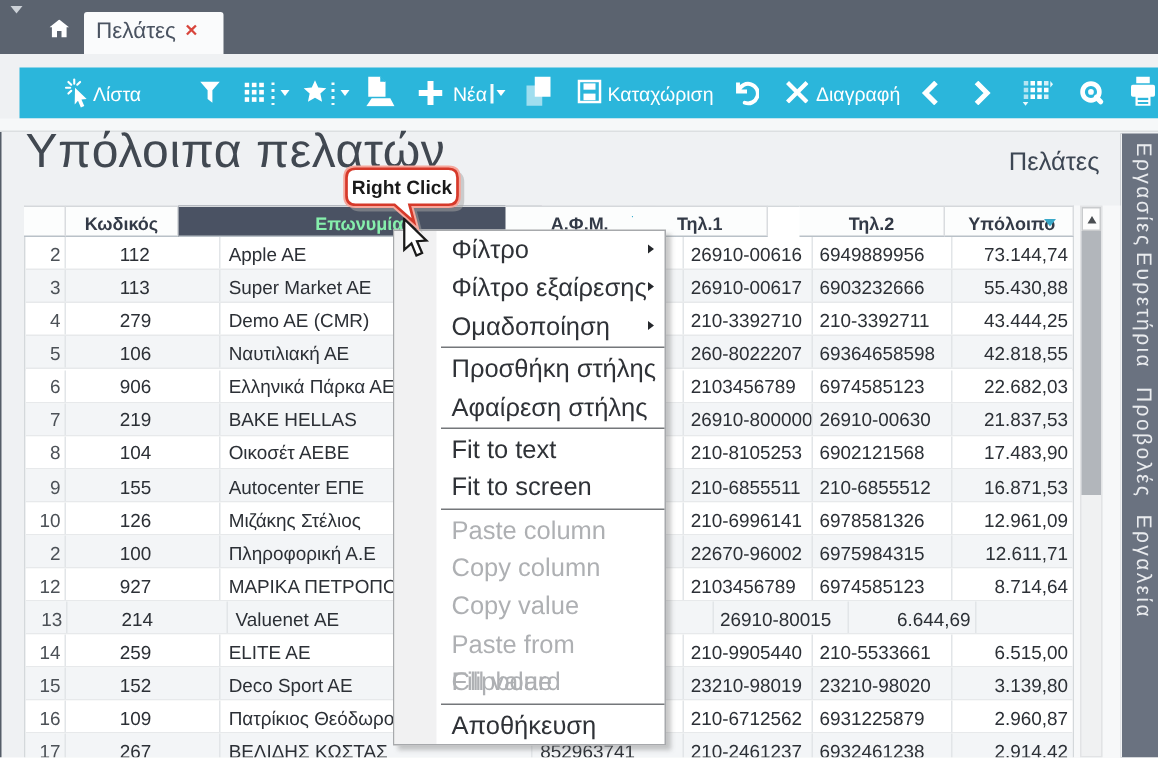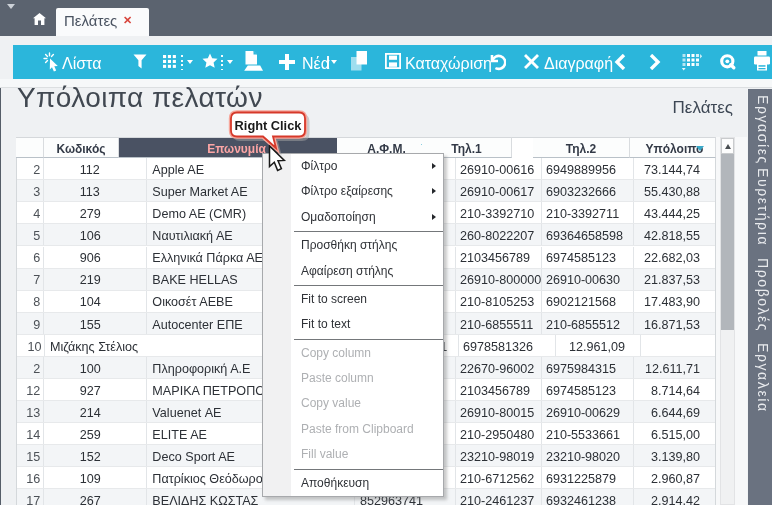--- a/index.html
+++ b/index.html
@@ -10,70 +10,70 @@
 #topbar { position:absolute; left:0; top:0; width:772px; height:36px; background:#5b636f; }
 #tricorner { position:absolute; left:6.5px; top:4px; width:0; height:0;
   border-left:4.5px solid transparent; border-right:4.5px solid transparent; border-top:5.5px solid #ccd1d7; }
 #tab { position:absolute; left:56px; top:8px; width:93px; height:28px; background:#fafbfc;
   border-radius:2px 2px 0 0; }
 #tab .lbl { position:absolute; left:8px; top:4px; font-size:15px; color:#4a5361; }
 #tab .x { position:absolute; left:67px; top:6px; font-size:11px; font-weight:bold; color:#d8453c; }
 
 
 #toolbar { position:absolute; left:13px; top:45px; width:759px; height:34px; background:#2bb6db; }
-#toolbar .t { position:absolute; top:10px; font-size:16px; color:#fff; }
+#toolbar .t { position:absolute; top:10px; font-size:13px; color:#fff; }
 #toolbar svg { position:absolute; }
 .vsep { position:absolute; top:10px; width:1.5px; height:15px;
   background:repeating-linear-gradient(to bottom, rgba(255,255,255,.95) 0 2px, rgba(255,255,255,0) 2px 4.6px); }
 .vcur { position:absolute; top:11px; width:1.5px; height:13px; background:rgba(255,255,255,.95); }
 .caret { position:absolute; top:15px; width:0; height:0; border-left:3.5px solid transparent;
   border-right:3.5px solid transparent; border-top:4.5px solid #fff; }
 
 
 #strip { position:absolute; left:0; top:79px; width:772px; height:9px; background:#f6f8f9; border-bottom:1px solid #dcdfe1; }
 #leftedge { position:absolute; left:0; top:88px; width:1px; height:417px; background:#555d68; }
 
 
-#title { position:absolute; left:17px; top:82px; font-size:28px; color:#414851; letter-spacing:0.4px; }
+#title { position:absolute; left:17px; top:82px; font-size:32px; color:#414851; letter-spacing:0.4px; }
 #rightlbl { position:absolute; right:39px; top:98px; font-size:17px; color:#3d4754; }
 
 
 #sidebar { position:absolute; left:747px; top:89px; width:25px; height:416px; background:#6a7280; border-left:1px solid #f2f4f5; }
 .vtab { position:absolute; left:3px; width:20px; color:#e9ebee;
   writing-mode:vertical-rl; letter-spacing:1.6px; font-size:14px; }
 
 
 #grid { position:absolute; left:16px; top:137px; width:700px; height:368px; background:#fff;
   border:1px solid #d4d8db; border-bottom:none; overflow:hidden; }
 .tr { position:absolute; left:0; width:699px; display:flex; border-bottom:1px solid #e7e9eb; background:#fff; }
 .tr.zeb { background:#f3f5f7; }
 .td { height:100%; font-size:12.6px; color:#2c3036; padding-top:4.8px; white-space:nowrap; overflow:hidden;
   border-right:1px solid #e2e5e8; }
 .gut { width:28px; text-align:right; padding-right:2.5px; color:#4c5157; }
 .c1 { width:75px; padding-left:4px;margin-left:32px; }
 .c2 { width:218px; padding-left:5px; }
 .c3 { width:106px; padding-left:5px; }
 .c4 { width:90px; padding-left:4px; }
 .c5 { width:97px; padding-left:4px; }
-.c6 { width:85px; text-align:right; padding-right:15px; }
+.c6 { width:85px; text-align:right; padding-right:3px; }
 .th { position:absolute; top:137px; height:21.3px; background:#fcfdfd; border-top:1px solid #d5d8db; border-right:1px solid #d9dcdf;
   border-bottom:1px solid #b9c1c8; font-size:12px; font-weight:bold; color:#333a47; text-align:center; padding-top:4px; }
 
 
 #sbar { position:absolute; left:720px; top:137px; width:14.5px; height:368px; background:#f0f1f2; border:1px solid #e2e3e5; }
 #sbup { position:absolute; left:-0.5px; top:-0.5px; width:13.8px; height:16.5px; background:#fdfdfd; border:1px solid #c9cbcd; }
 #sbup:after { content:""; position:absolute; left:3.5px; top:5px; width:0; height:0;
   border-left:3.8px solid transparent; border-right:3.8px solid transparent; border-bottom:5px solid #4a4e52; }
 #sbthumb { position:absolute; left:-0.5px; top:16px; width:13.8px; height:176px; background:#b2b6bb; }
 
 
 #menu { position:absolute; left:262px; top:153px; width:182px; height:344px; background:#fff;
   border:1px solid #a7a9ac; box-shadow:3px 3px 3px rgba(100,100,100,.35); }
 #menu .gutter { position:absolute; left:0; top:0; width:29px; height:100%; background:#f1f1f2; border-right:1px solid #fff; }
-.mi { position:relative; height:25.38px; line-height:25.38px; padding-left:38px; font-size:12px; color:#2f3237; }
+.mi { position:relative; height:25.38px; line-height:25.38px; padding-left:38px; font-size:17px; color:#2f3237; }
 .mi.dis { color:#aeb0b3; }
 .arr { position:absolute; right:7px; top:9px; width:0; height:0;
   border-top:3.8px solid transparent; border-bottom:3.8px solid transparent; border-left:4.6px solid #25282c; }
 .msep { height:1px; margin:1px 0 1px 31px; background:#74777a; }
 
 
 #bubble { position:absolute; left:228px; top:110px; }
 #cursor { position:absolute; left:267px; top:145px; }
 </style></head>
 <body>
@@ -288,20 +288,21 @@
       <div class="td gut">9</div>
       <div class="td c1">155</div>
       <div class="td c2">Autocenter ΕΠΕ</div>
       <div class="td c3">094108990</div>
       <div class="td c4">210-6855511</div>
       <div class="td c5">210-6855512</div>
       <div class="td c6">16.871,53</div>
     </div>
 <div class="tr" style="top:196.8px;height:22.08px">
       <div class="td gut">10</div>
+      <div class="td c1">126</div>
       <div class="td c2">Μιζάκης Στέλιος</div>
       <div class="td c3">094119001</div>
       <div class="td c4">210-6996141</div>
       <div class="td c5">6978581326</div>
       <div class="td c6">12.961,09</div>
     </div>
 <div class="tr zeb" style="top:218.9px;height:22.08px">
       <div class="td gut">2</div>
       <div class="td c1">100</div>
       <div class="td c2">Πληροφορική Α.Ε</div>
@@ -318,29 +319,28 @@
       <div class="td c4">2103456789</div>
       <div class="td c5">6974585123</div>
       <div class="td c6">8.714,64</div>
     </div>
 <div class="tr zeb" style="top:263.1px;height:22.08px">
       <div class="td gut">13</div>
       <div class="td c1">214</div>
       <div class="td c2">Valuenet  ΑΕ</div>
       <div class="td c3">094142334</div>
       <div class="td c4">26910-80015</div>
-      <div class="td c5">26910-00629</div>
       <div class="td c6">6.644,69</div>
     </div>
 <div class="tr" style="top:285.2px;height:22.08px">
       <div class="td gut">14</div>
       <div class="td c1">259</div>
       <div class="td c2">ELITE AE</div>
       <div class="td c3">094153445</div>
-      <div class="td c4">210-2950480</div>
+      <div class="td c4">210-9905440</div>
       <div class="td c5">210-5533661</div>
       <div class="td c6">6.515,00</div>
     </div>
 <div class="tr zeb" style="top:307.2px;height:22.08px">
       <div class="td gut">15</div>
       <div class="td c1">152</div>
       <div class="td c2">Deco Sport AE</div>
       <div class="td c3">094164556</div>
       <div class="td c4">23210-98019</div>
       <div class="td c5">23210-98020</div>
@@ -361,21 +361,21 @@
       <div class="td c2">ΒΕΛΙΔΗΣ ΚΩΣΤΑΣ</div>
       <div class="td c3">852963741</div>
       <div class="td c4">210-2461237</div>
       <div class="td c5">6932461238</div>
       <div class="td c6">2.914,42</div>
     </div>
 </div>
 
 <div class="th" style="left:16px;width:28px"></div>
 <div class="th" style="left:44px;width:75px">Κωδικός</div>
-<div class="th sel" style="left:119px;width:242px;background:#4a5263;color:#fca5a5;border-right:7px solid #ec4899">Επωνυμία
+<div class="th sel" style="left:119px;width:242px;background:#4a5263;color:#86efac;border-right:1px solid #ec4899">Επωνυμία
   <svg style="position:absolute;right:8px;top:6px" width="9" height="9" viewBox="0 0 9 9">
       <path d="M0 0 H9 L5.4 4 V9 L3.6 7.5 V4 Z" fill="#3ec1e3"></path>
     </svg>
 </div>
 <div class="th" style="left:337px;width:100px">Α.Φ.Μ.
   <svg style="position:absolute;right:6px;top:6px" width="9" height="9" viewBox="0 0 9 9">
       <path d="M0 0 H9 L5.4 4 V9 L3.6 7.5 V4 Z" fill="#2fa9cb"></path>
     </svg>
 </div>
 <div class="th" style="left:422px;width:90px">Τηλ.1</div>
@@ -392,25 +392,25 @@
 
 <div id="menu">
   <div class="gutter"></div>
 <div class="mi">Φίλτρο<span class="arr"></span></div>
 <div class="mi">Φίλτρο εξαίρεσης<span class="arr"></span></div>
 <div class="mi">Ομαδοποίηση<span class="arr"></span></div>
 <div class="msep"></div>
 <div class="mi">Προσθήκη στήλης</div>
 <div class="mi">Αφαίρεση στήλης</div>
 <div class="msep"></div>
+<div class="mi">Fit to text</div>
 <div class="mi">Fit to screen</div>
-<div class="mi">Fit to text</div>
 <div class="msep"></div>
+<div class="mi dis">Paste column</div>
 <div class="mi dis">Copy column</div>
-<div class="mi dis">Paste column</div>
 <div class="mi dis">Copy value</div>
 <div class="mi dis">Paste from Clipboard</div>
 <div class="mi dis">Fill value</div>
 <div class="msep"></div>
 <div class="mi">Αποθήκευση</div>
 </div>
 
 <svg id="bubble" width="88" height="46" viewBox="0 0 88 46">
   <path d="M9 2.5 H71 Q77 2.5 77 8.5 V20.5 Q77 26.5 71 26.5 H45 L48 38 L35 26.5 H9 Q3 26.5 3 20.5 V8.5 Q3 2.5 9 2.5 Z" fill="none" stroke="#a6a6a6" stroke-width="3" opacity="0.5" transform="translate(3,3)"></path>
   <path d="M9 2.5 H71 Q77 2.5 77 8.5 V20.5 Q77 26.5 71 26.5 H45 L48 38 L35 26.5 H9 Q3 26.5 3 20.5 V8.5 Q3 2.5 9 2.5 Z" fill="#ffffff" stroke="#f6a79c" stroke-width="4.4"></path>

